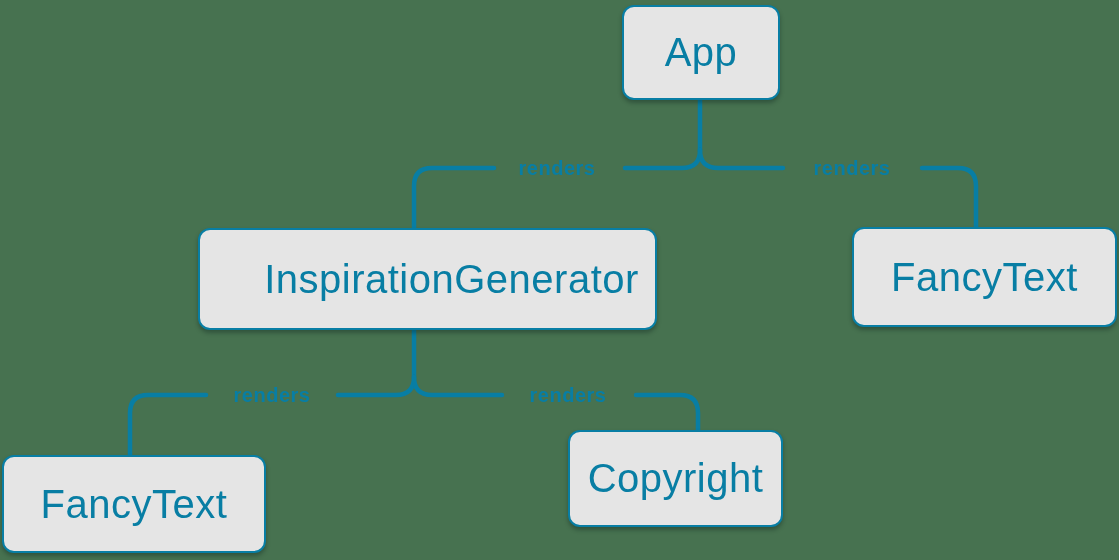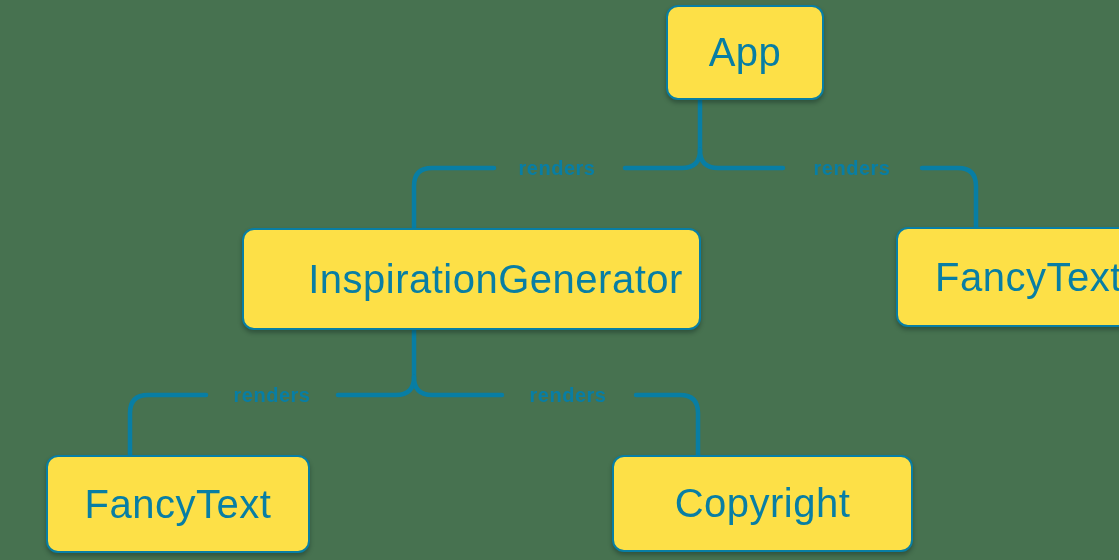--- a/index.html
+++ b/index.html
@@ -24,29 +24,28 @@
     display: block;
   }
   .edges-svg path {
     fill: none;
     stroke: #087EA4;
     stroke-width: 4.5;
     stroke-linecap: round;
   }
   .node {
     position: absolute;
-    background: #fde047;
+    background: #e5e5e5;
     border: 2.5px solid #087EA4;
     border-radius: 12px;
     box-sizing: border-box;
     display: flex;
     align-items: center;
     justify-content: center;
     box-shadow: 0 3px 4px rgba(10, 30, 25, 0.35);
-    margin-left: 44px;
   }
   .node-label {
     color: #087EA4;
     font-size: 40px;
     font-weight: 400;
     letter-spacing: 0.5px;
     white-space: nowrap;
   }
   .edge-label {
     position: absolute;
@@ -54,21 +53,21 @@
     color: #087EA4;
     font-size: 20px;
     font-weight: 700;
     letter-spacing: 0.5px;
     white-space: nowrap;
   }
   .node-app            { left: 622px; top: 5px;   width: 158px; height: 95px;  }
   .node-inspiration    { left: 198px; top: 228px; width: 459px; height: 102px; padding-left: 48px; }
   .node-fancy-top      { left: 852px; top: 227px; width: 265px; height: 100px; }
   .node-fancy-bottom   { left: 2px;   top: 455px; width: 264px; height: 98px;  }
-  .node-copyright      { left: 568px; top: 455px; width: 301px; height: 97px;  }
+  .node-copyright      { left: 568px; top: 430px; width: 215px; height: 97px;  }
   .edge-label-1 { left: 557px; top: 168px; }
   .edge-label-2 { left: 852px; top: 168px; }
   .edge-label-3 { left: 272px; top: 395px; }
   .edge-label-4 { left: 568px; top: 395px; }
 </style>
 </head>
 <body>
 
 <div class="stage">
 

